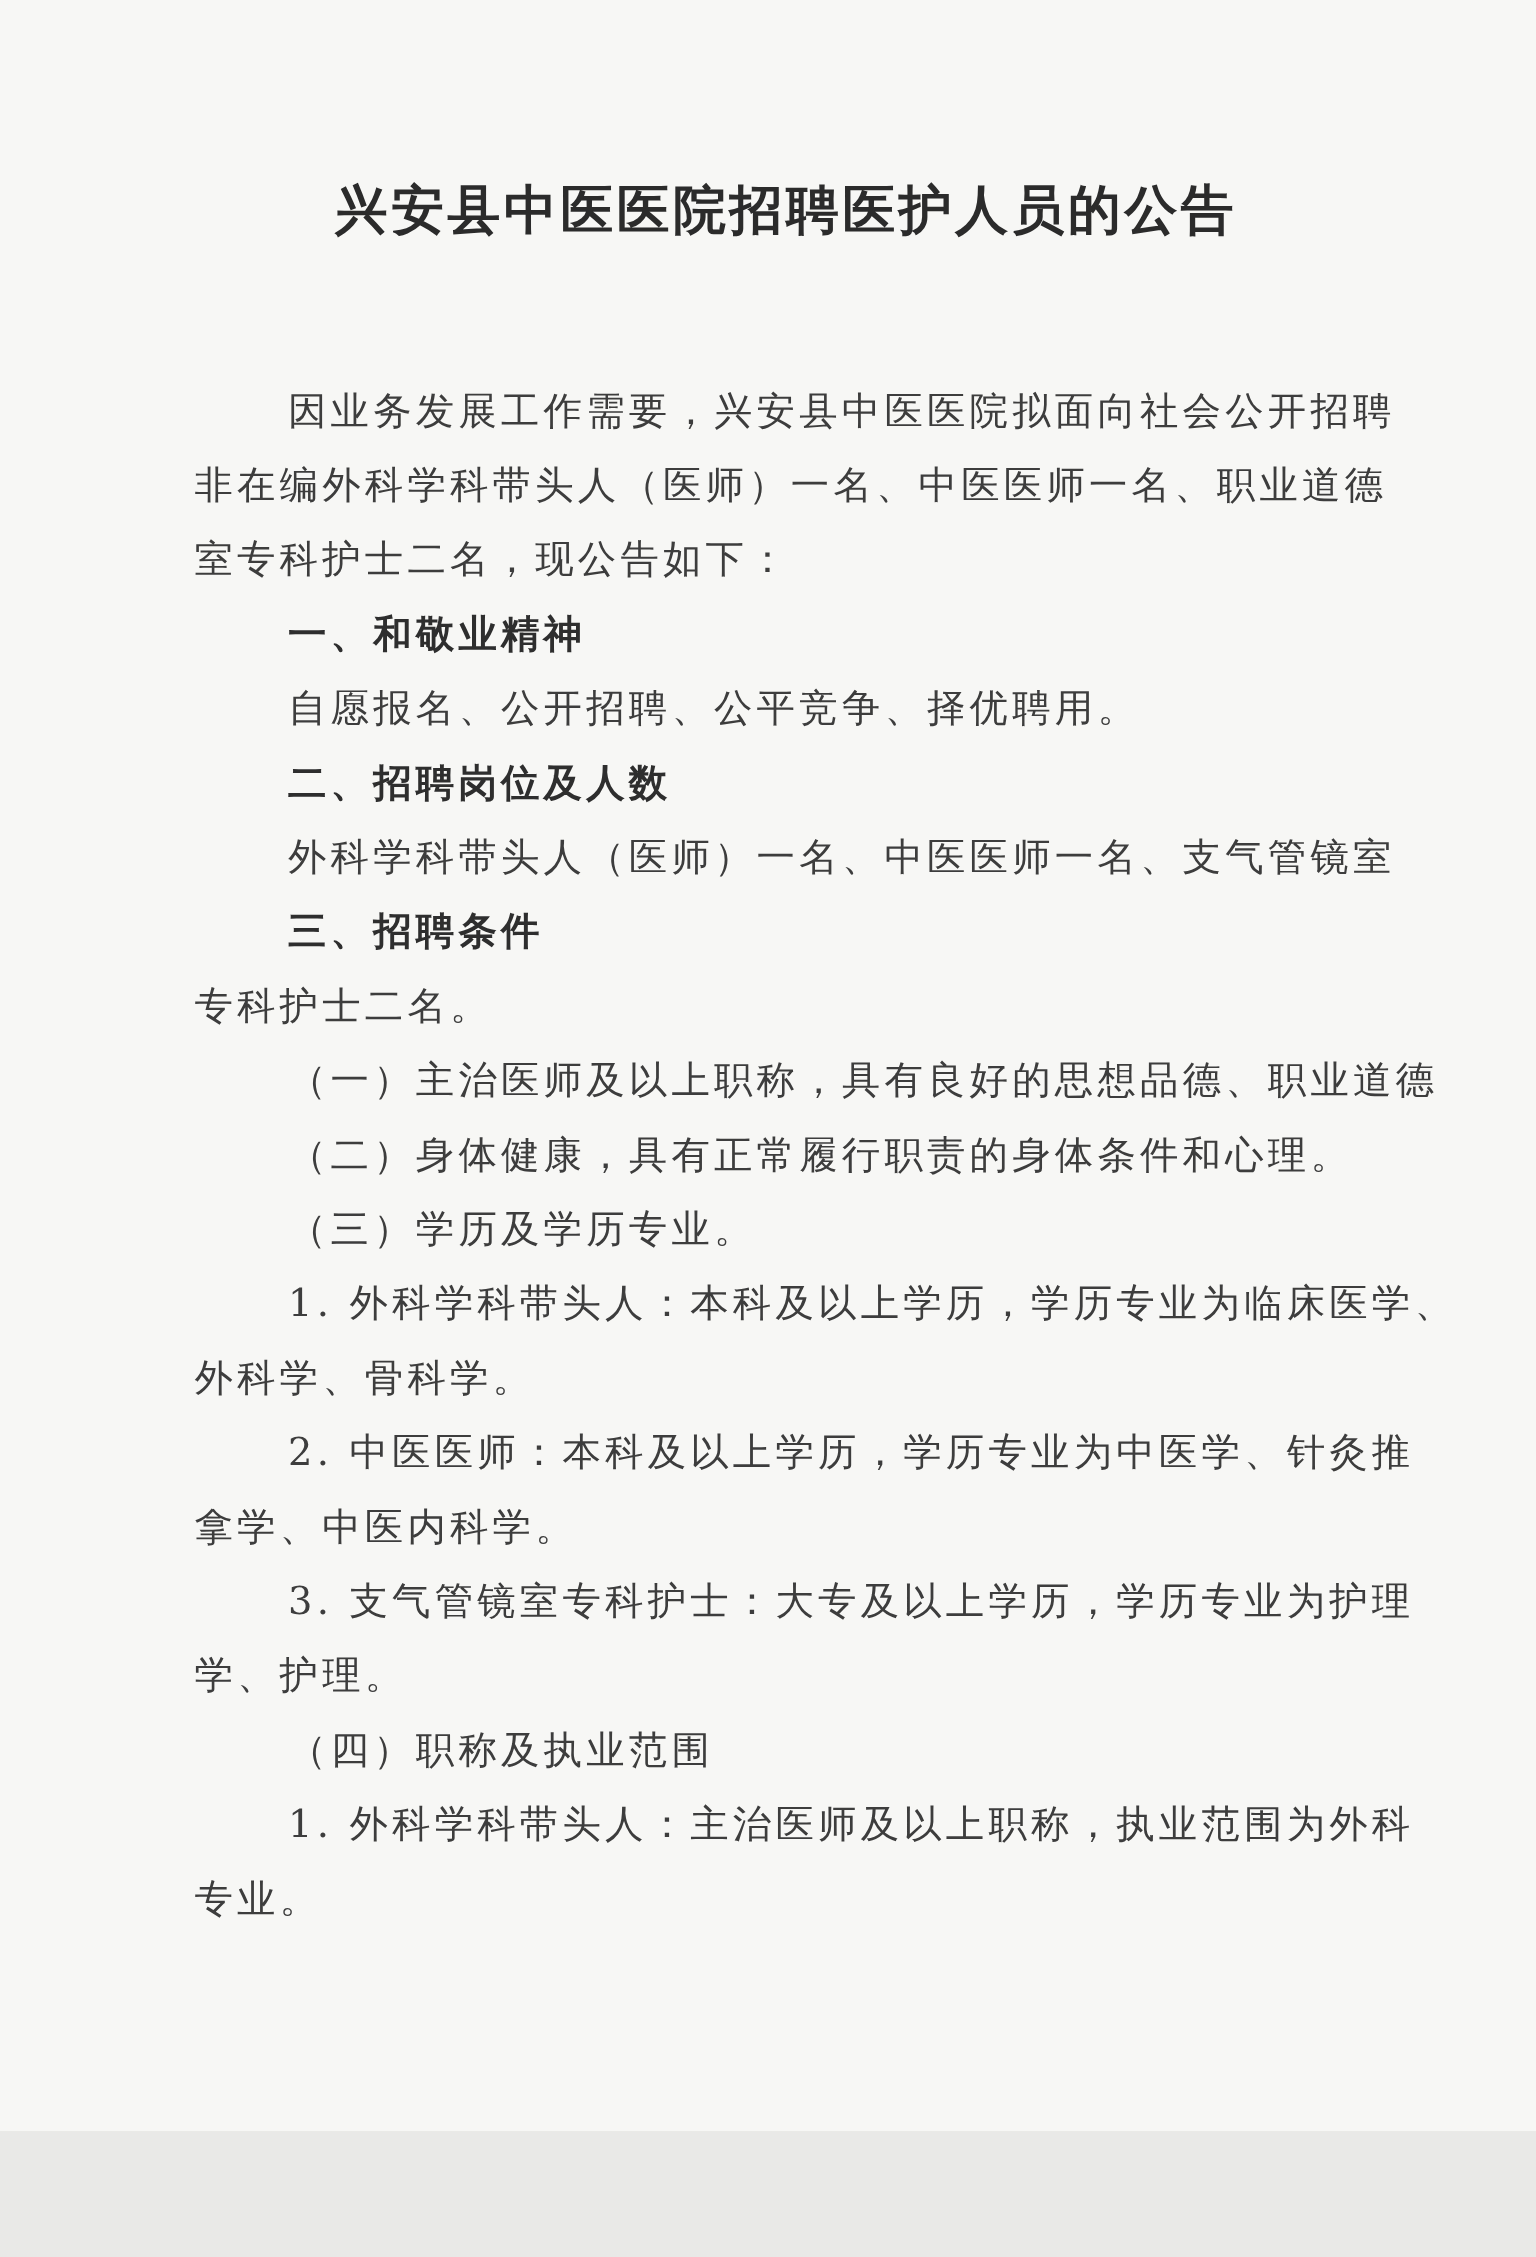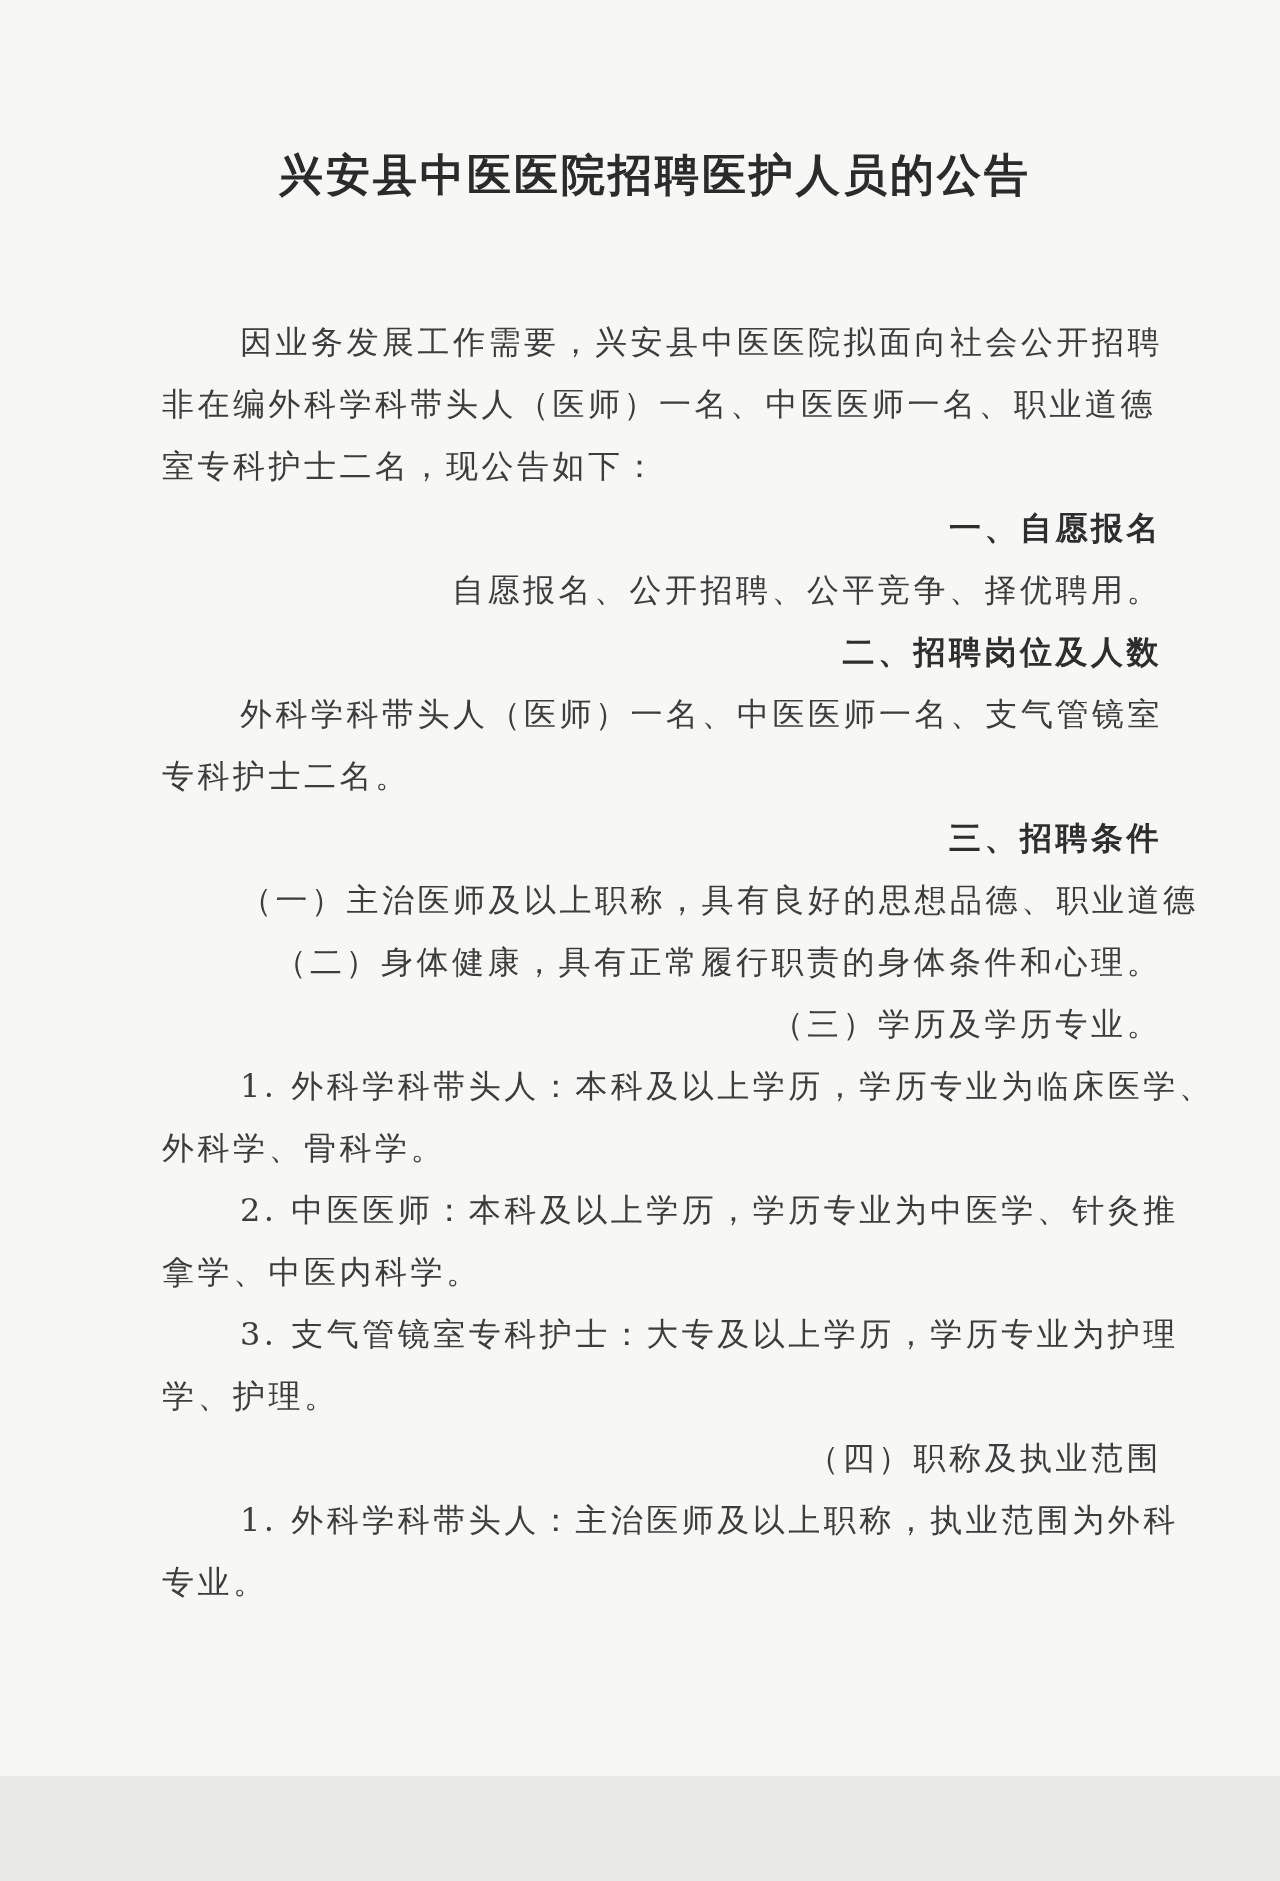--- a/index.html
+++ b/index.html
@@ -40,21 +40,20 @@
     letter-spacing: 3.5px;
     color: #3d3d3d;
     text-align: left;
   }
   .line {
     white-space: nowrap;
     height: 62px;
   }
   .line.indent {
     text-indent: 78px;
-    text-align: right;
   }
   .line.bold {
     font-weight: 700;
     color: #2e2e2e;
   }
   .footer {
     position: absolute;
     top: 1806px;
     right: 28px;
     display: flex;
@@ -77,26 +76,26 @@
 <body>
 
 <div class="page">
 
   <h1 class="doc-title">兴安县中医医院招聘医护人员的公告</h1>
 
   <div class="doc-body" id="doc-body">
       <div class="line indent">因业务发展工作需要，兴安县中医医院拟面向社会公开招聘</div>
       <div class="line">非在编外科学科带头人（医师）一名、中医医师一名、职业道德</div>
       <div class="line">室专科护士二名，现公告如下：</div>
-      <div class="line indent bold">一、自愿报名</div>
+      <div class="line indent bold">一、和敬业精神</div>
       <div class="line indent">自愿报名、公开招聘、公平竞争、择优聘用。</div>
       <div class="line indent bold">二、招聘岗位及人数</div>
       <div class="line indent">外科学科带头人（医师）一名、中医医师一名、支气管镜室</div>
+      <div class="line indent bold">三、招聘条件</div>
       <div class="line">专科护士二名。</div>
-      <div class="line indent bold">三、招聘条件</div>
       <div class="line indent">（一）主治医师及以上职称，具有良好的思想品德、职业道德</div>
       <div class="line indent">（二）身体健康，具有正常履行职责的身体条件和心理。</div>
       <div class="line indent">（三）学历及学历专业。</div>
       <div class="line indent">1. 外科学科带头人：本科及以上学历，学历专业为临床医学、</div>
       <div class="line">外科学、骨科学。</div>
       <div class="line indent">2. 中医医师：本科及以上学历，学历专业为中医学、针灸推</div>
       <div class="line">拿学、中医内科学。</div>
       <div class="line indent">3. 支气管镜室专科护士：大专及以上学历，学历专业为护理</div>
       <div class="line">学、护理。</div>
       <div class="line indent">（四）职称及执业范围</div>

